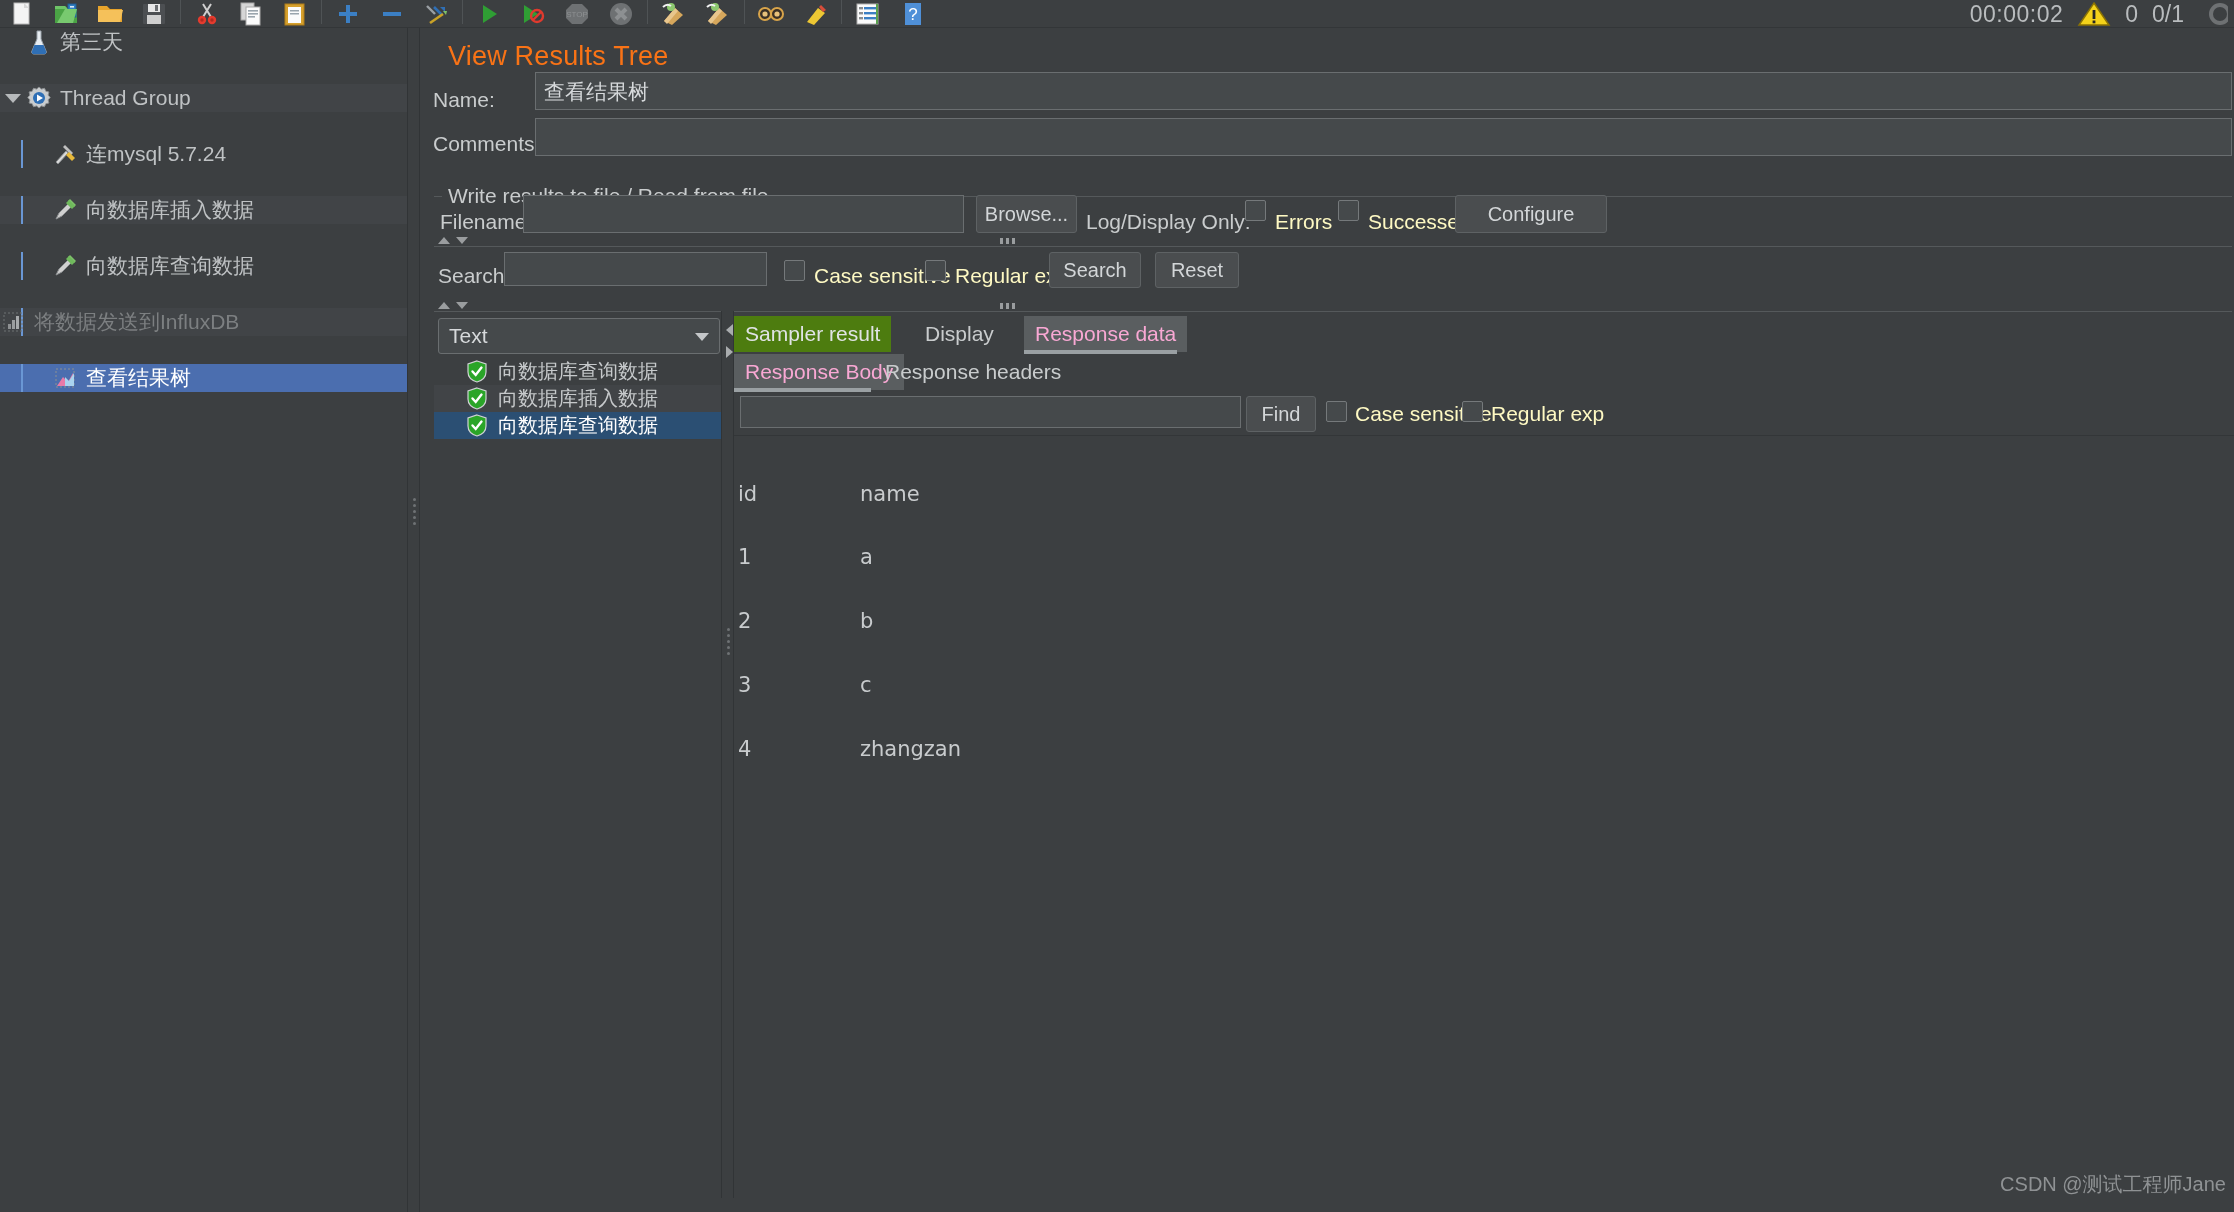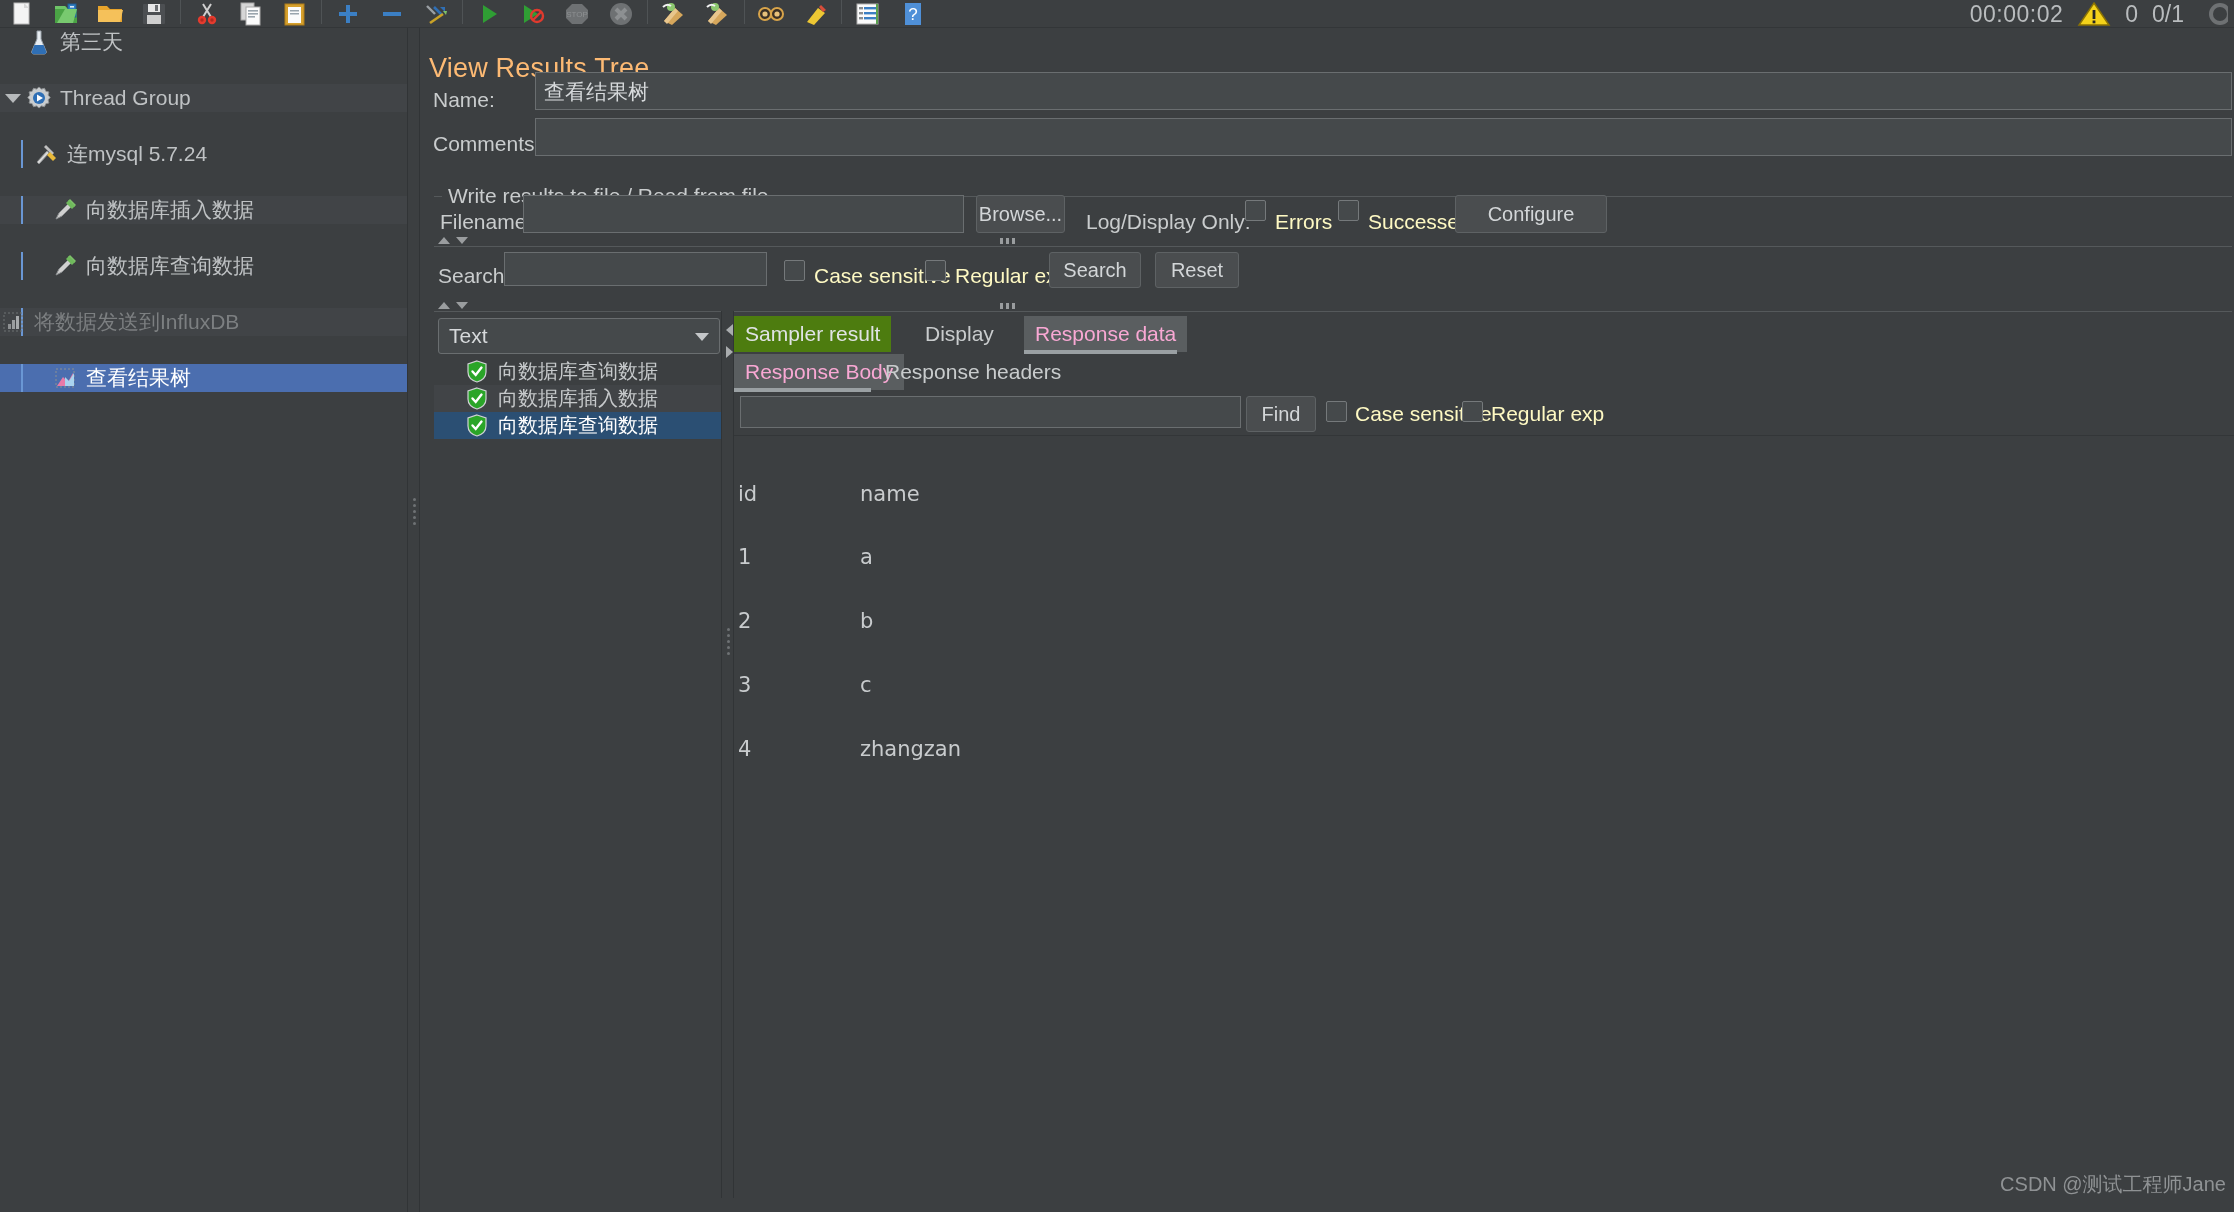--- a/index.html
+++ b/index.html
@@ -66,22 +66,22 @@
   }
   .grip { position:absolute; left:5px; top:470px; width:3px; height:28px; }
   .grip i { display:block; width:3px; height:3px; background:#6e7274; margin-bottom:3px; border-radius:50%;}
 
   
   #right-panel {
     position: absolute; left: 420px; top: 28px; width: 1814px; height: 1184px;
     background: #3c3f41;
   }
   #panel-title {
-    position: absolute; left: 9px; top: 13px;
-    font-size: 27px; color: #fdba74; letter-spacing: .2px; margin-top: 12px;
+    position: absolute; left: 28px; top: 13px;
+    font-size: 27px; color: #f97316; letter-spacing: .2px;
   }
   .form-label { position: absolute; font-size: 21px; color: #c9cccd; }
   .textfield {
     position: absolute; background: #45494b; border: 1px solid #6a6e70;
     color: #d6d9db; font-size: 21px; line-height: 1; padding: 0 8px;
     display: flex; align-items: center; font-family: "Liberation Sans", sans-serif;
   }
   .btn {
     position: absolute; background: #4a4d4f; border: 1px solid #5e6264;
     border-radius: 3px; color: #d3d6d8; font-size: 20px;
@@ -383,21 +383,21 @@
         <span class="caret"></span>
       </div>
     <svg class="tree-ico" viewBox="0 0 26 26">
       <path d="M13 2 l2.4 2.1 3.1 -.8 1.3 2.9 3.1 .8 -.8 3.1 2.1 2.4 -2.1 2.4 .8 3.1 -3.1 .8 -1.3 2.9 -3.1 -.8 -2.4 2.1 -2.4 -2.1 -3.1 .8 -1.3 -2.9 -3.1 -.8 .8 -3.1 -2.1 -2.4 2.1 -2.4 -.8 -3.1 3.1 -.8 1.3 -2.9 3.1 .8 Z" fill="#c9ccce" stroke="#8d9092"></path>
       <circle cx="13" cy="13" r="6" fill="#2f6fb5"></circle>
       <path d="M11 9.5 L17 13 L11 16.5 Z" fill="#ffffff"></path>
     </svg>
     <span class="tree-label">Thread Group</span>
   </div>
 
-  <div class="tree-row" style="top:56px; padding-left:33px">
+  <div class="tree-row" style="top:56px; padding-left:52px">
     <div class="guide"></div>
     <svg class="tree-ico" viewBox="0 0 26 26">
       <path d="M4 21 L14 10 l2 2 L6 23 Z" fill="#d9d9d9" stroke="#8d9092"></path>
       <path d="M13 4 l8 8 -2 2 -8 -8 Z" fill="#bfbfbf"></path>
       <path d="M14 14 l6 6 3 -3 -6 -6 Z" fill="#e8b93a"></path>
     </svg>
     <span class="tree-label">连mysql 5.7.24</span>
   </div>
 
   <div class="tree-row alt" style="top:84px; padding-left:52px">
@@ -461,21 +461,21 @@
 
   <div class="form-label" style="left:13px; top:104px;">Comments:</div>
   <div class="textfield" style="left:115px; top:90px; width:1697px; height:38px;" title=""></div>
 
   <div class="groupbox-title" style="left:22px; top:156px;">Write results to file / Read from file</div>
   <div class="groupbox-line" style="left:14px; top:168px; width:8px;"></div>
   <div class="groupbox-line" style="left:316px; top:168px; width:1496px;"></div>
 
   <div class="form-label" style="left:20px; top:182px;">Filename</div>
   <div class="textfield" style="left:103px; top:167px; width:441px; height:38px;"></div>
-  <div class="btn" style="left:556px; top:167px; width:89px; height:38px;">Browse...</div>
+  <div class="btn" style="left:556px; top:167px; width:101px; height:38px;">Browse...</div>
 
   <div class="form-label" style="left:666px; top:182px;">Log/Display Only:</div>
   <div class="cbx" style="left:825px; top:172px;"></div>
   <div class="cbx-label" style="left:855px; top:182px;">Errors</div>
   <div class="cbx" style="left:918px; top:172px;"></div>
   <div class="cbx-label" style="left:948px; top:182px;">Successes</div>
   <div class="btn" style="left:1035px; top:167px; width:152px; height:38px;">Configure</div>
 
   <div class="divstrip" style="left:14px; top:205px; width:1798px;">
     <div class="line"></div>

